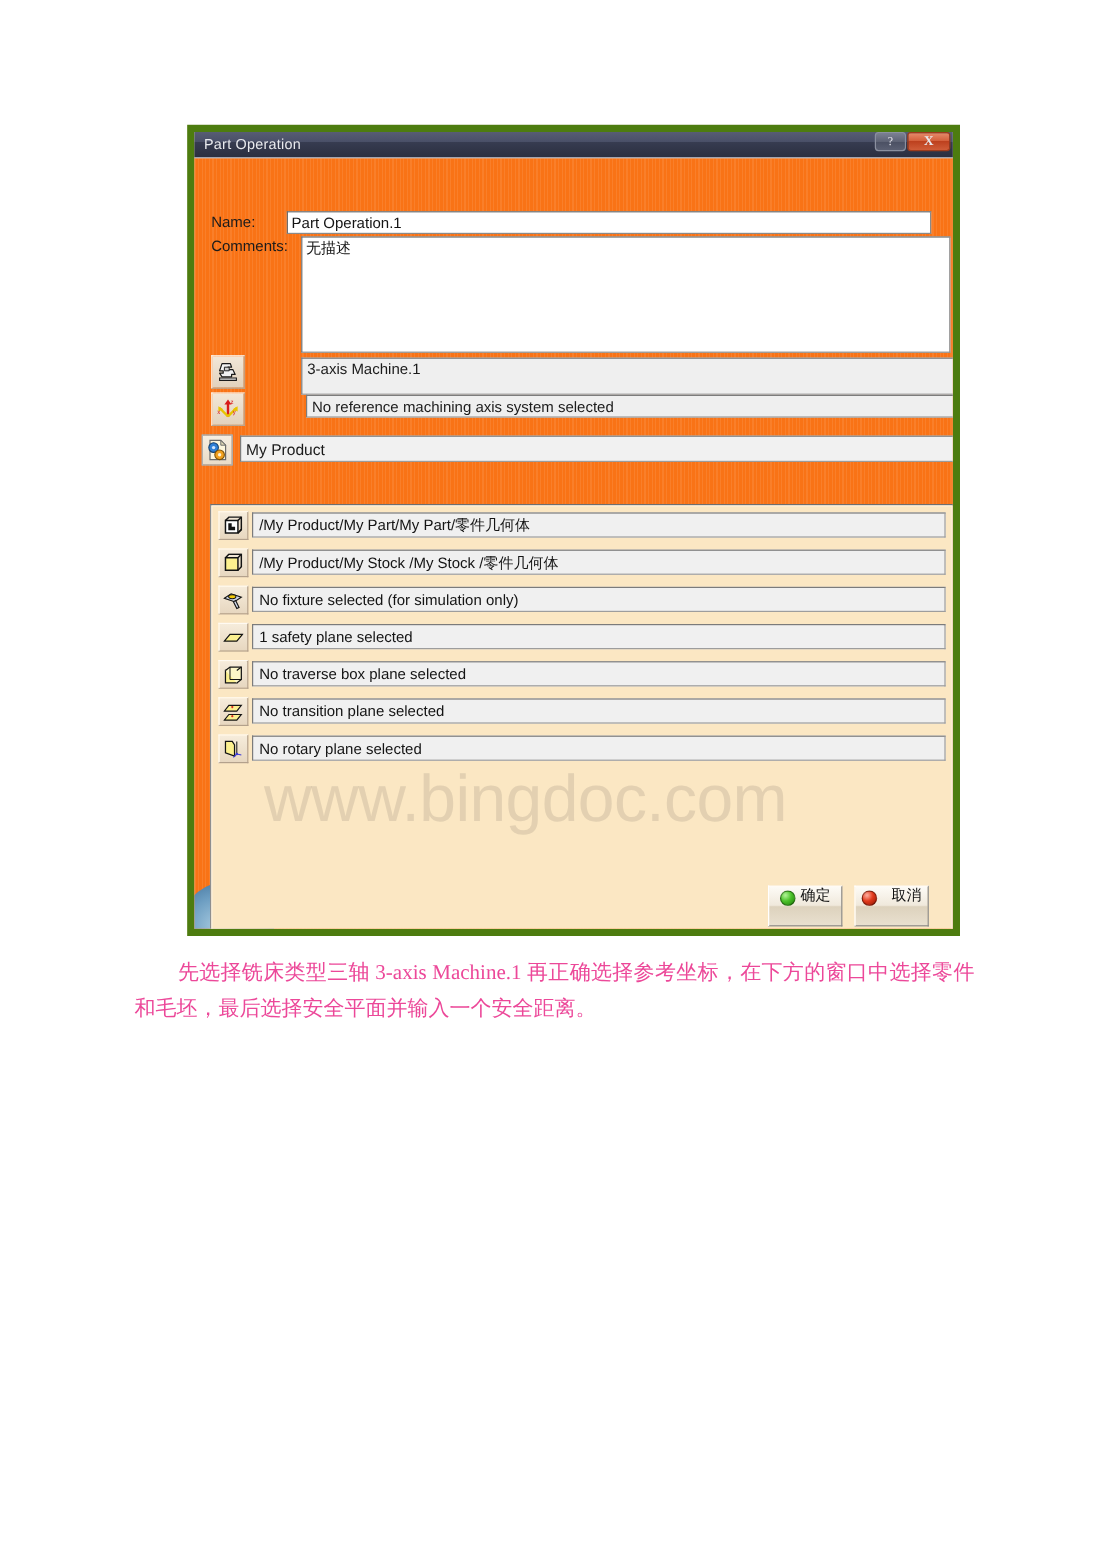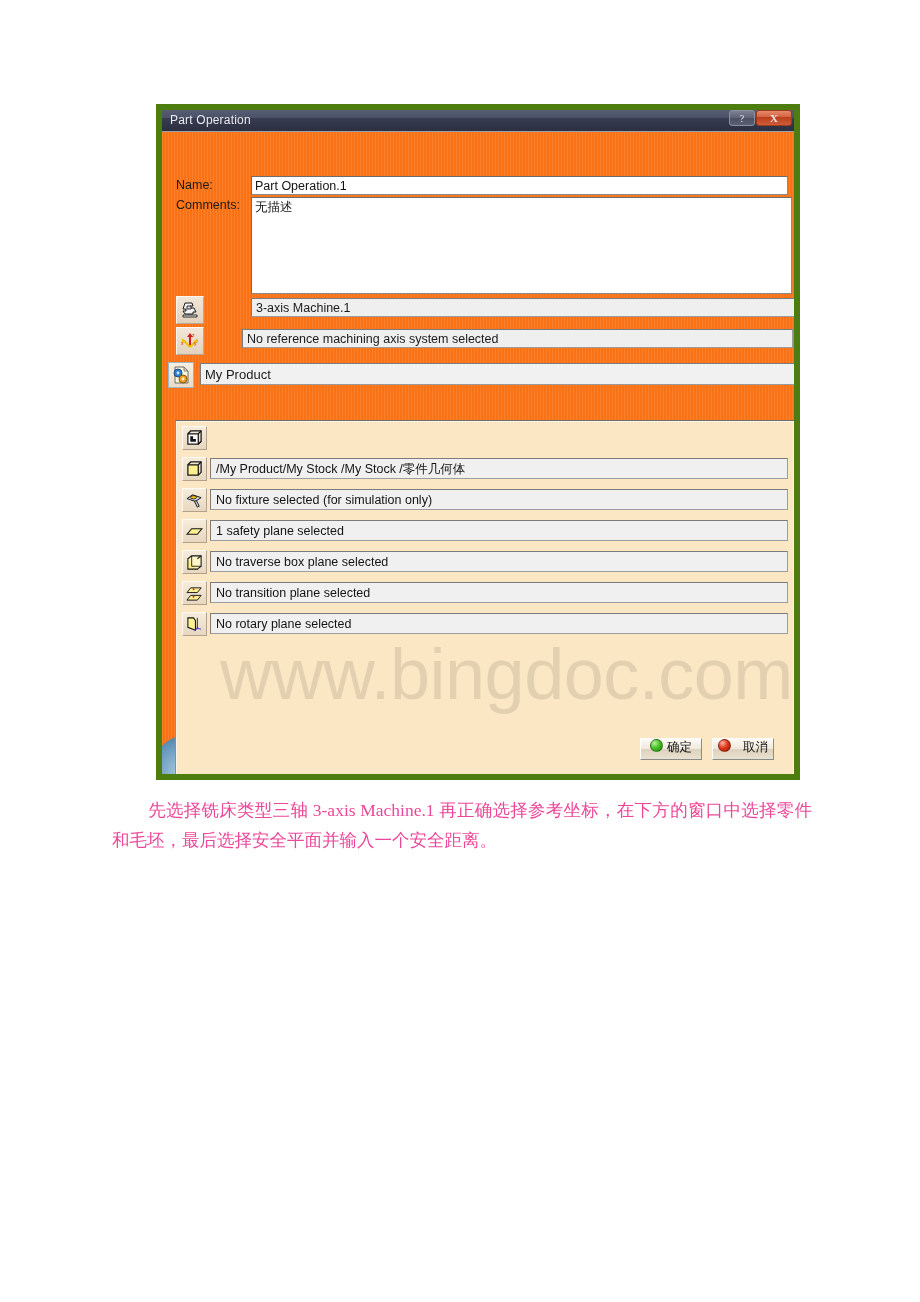--- a/index.html
+++ b/index.html
@@ -114,21 +114,21 @@
     background: #ffffff;
     border: 1px solid #8a8a8a;
     border-top-color: #6d6d6d;
     border-left-color: #6d6d6d;
     box-sizing: border-box;
     font-size: 12.5px;
     color: #141414;
     padding: 1px 3px;
   }
   #name-field {
-    left: 89px; top: 44px;
+    left: 77px; top: 44px;
     width: 537px; height: 19px;
     line-height: 17px;
   }
   #comments-field {
     left: 89px; top: 65px;
     width: 541px; height: 97px;
     line-height: 16px;
   }
 
   
@@ -157,23 +157,23 @@
     box-sizing: border-box;
     font-size: 12.5px;
     color: #1b1b1b;
     padding: 1px 4px;
     line-height: 16px;
     white-space: nowrap;
     overflow: hidden;
   }
 
   #row-machine { top: 164px; }
-  #row-machine .ro-field { left: 75px; top: 2px; width: 555px; height: 19px; }
+  #row-machine .ro-field { left: 75px; top: 2px; width: 555px; height: 31px; }
   #row-axis    { top: 195px; }
-  #row-axis    .ro-field { left: 66px; top: 2px; width: 551px; height: 19px; }
+  #row-axis    .ro-field { left: 79px; top: 2px; width: 551px; height: 19px; }
 
   #row-product { position:absolute; left: 6px; top: 230px; height: 28px; }
   #row-product .icon-btn {
     width: 26px; height: 26px;
     background: linear-gradient(to bottom,#f6eee1,#e9dcc8);
     border: 1px solid #9bb7c9;
   }
   #row-product .ro-field {
     left: 32px; top: 1px; width: 600px; height: 22px;
     background: #f1f1f1;
@@ -222,21 +222,21 @@
   .geo-panel::after {
     content:"";
     position:absolute; inset:0;
     border: 1px solid rgba(255,255,255,.55);
     pointer-events:none;
   }
 
   .watermark {
     position: absolute;
     left: 44px; top: 212px;
-    font-size: 72px;
+    font-size: 55px;
     font-family: "Liberation Sans", sans-serif;
     color: rgba(150,140,120,.24);
     letter-spacing: -.5px;
     white-space: nowrap;
     pointer-events: none;
     user-select: none;
   }
 
   .geo-row {
     position: absolute;
@@ -281,23 +281,23 @@
   .btn {
     position: absolute;
     height: 22px;
     background: linear-gradient(to bottom,#fdfbf6 0%,#f0e9dc 48%,#ddd2bd 52%,#e9e0cf 100%);
     border: 1px solid #8b8b8b;
     border-top-color: #ffffff;
     border-left-color: #ffffff;
     box-sizing: border-box;
     font-size: 12.5px;
     color: #111;
-    display: flex; align-items: flex-start; justify-content: center;
+    display: flex; align-items: flex-end; justify-content: center;
     gap: 4px;
-    padding: 0 8px;
+    padding: 16px 8px;
     white-space: nowrap;
   }
   #btn-ok     { right: 92px; top: 14px; width: 62px; }
   #btn-cancel { right: 20px; top: 14px; width: 62px; gap: 12px; }
   .dot {
     width: 11px; height: 11px;
     border-radius: 50%;
     flex: 0 0 auto;
     border: 1px solid rgba(0,0,0,.35);
   }
@@ -390,20 +390,21 @@
 
       <div class="geo-row" style="top:5px">
         <div class="geo-icon">
           <svg width="17" height="17" viewBox="0 0 18 18">
             <path d="M2 4 h11 v11 h-11 z" fill="#ffffff" stroke="#141414" stroke-width="1.3"></path>
             <path d="M2 4 l3 -3 h11 v11 l-3 3" fill="none" stroke="#141414" stroke-width="1.3"></path>
             <path d="M13 4 l3 -3 M13 15 l3 -3" stroke="#141414" stroke-width="1.3"></path>
             <path d="M4.5 6.5 h3 v3 h3 v3 h-6 z" fill="#141414"></path>
           </svg>
         </div>
+        <div class="geo-val">/My Product/My Part/My Part/零件几何体</div>
       </div>
 
       <div class="geo-row" style="top:36px">
         <div class="geo-icon">
           <svg width="17" height="17" viewBox="0 0 18 18">
             <path d="M2 4 h11 v11 h-11 z" fill="#fcf08f" stroke="#141414" stroke-width="1.3"></path>
             <path d="M2 4 l3 -3 h11 v11 l-3 3" fill="none" stroke="#141414" stroke-width="1.3"></path>
             <path d="M13 4 l3 -3" stroke="#141414" stroke-width="1.3"></path>
           </svg>
         </div>

